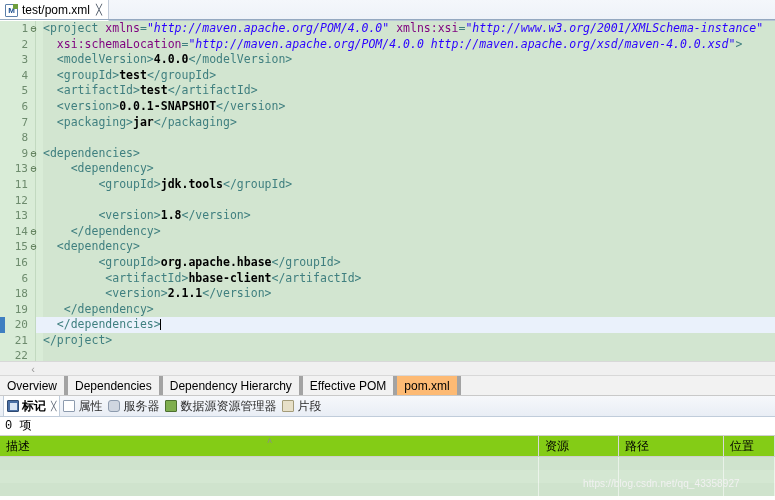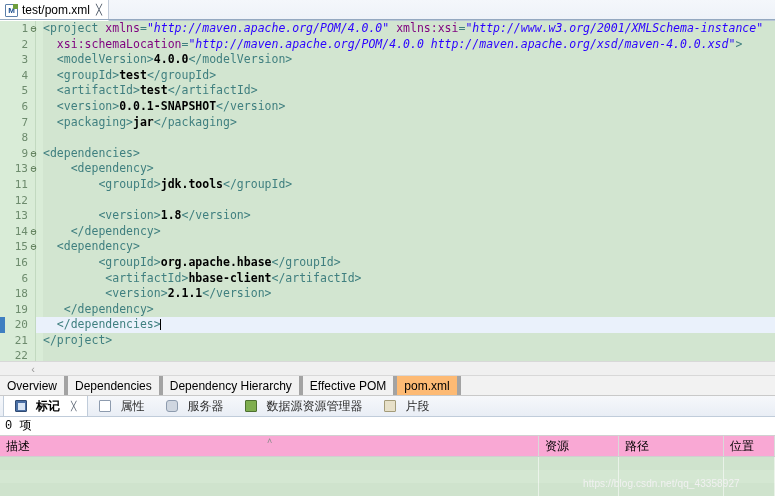--- a/index.html
+++ b/index.html
@@ -208,22 +208,22 @@
     align-items: center;
     height: 21px;
     background: linear-gradient(to bottom, #f6f8fb 0%, #e9eef5 100%);
     border-bottom: 1px solid #c0ccda;
     padding-left: 3px;
     gap: 0px;
   }
   .view-tab {
     display: flex;
     align-items: center;
-    gap: 9px;
-    padding: 0 11px;
+    gap: 3px;
+    padding: 0 3px;
     height: 20px;
     white-space: nowrap;
   }
   .view-tab.active {
     background: #ffffff;
     border-right: 1px solid #c0ccda;
     border-left: 1px solid #c0ccda;
   }
   .view-tab-label {
     font-size: 12px;
@@ -265,21 +265,21 @@
   .sort-arrow {
     position: absolute;
     left: 267px; top: 20px;
     font-size: 9px;
     color: #8b8b8b;
     line-height: 9px;
   }
   .markers-header {
     display: flex;
     height: 21px;
-    background: #f9a8d4;
+    background: #84cc16;
     border-bottom: 1px solid #cfcfcf;
   }
   .mh-cell {
     font-size: 12px;
     color: #000;
     line-height: 21px;
     padding-left: 6px;
     border-right: 1px solid #d9d9d9;
     white-space: nowrap;
     overflow: hidden;

